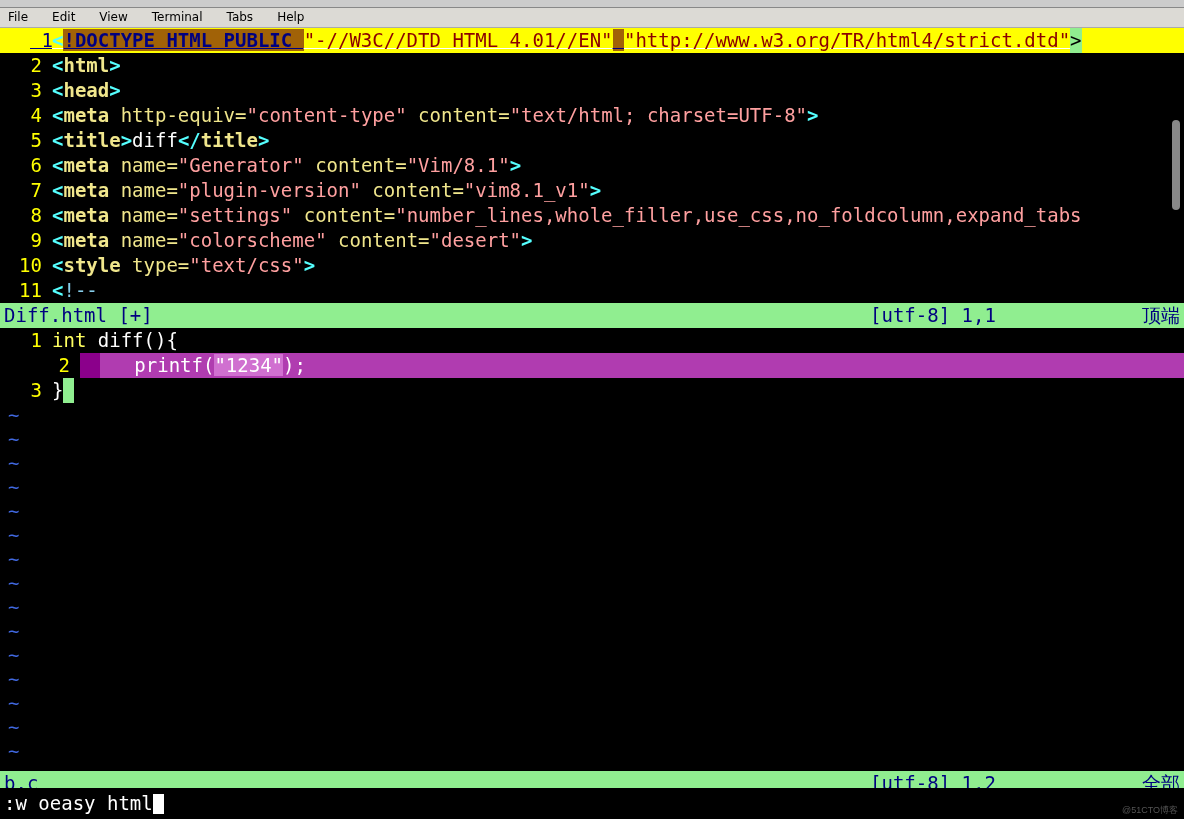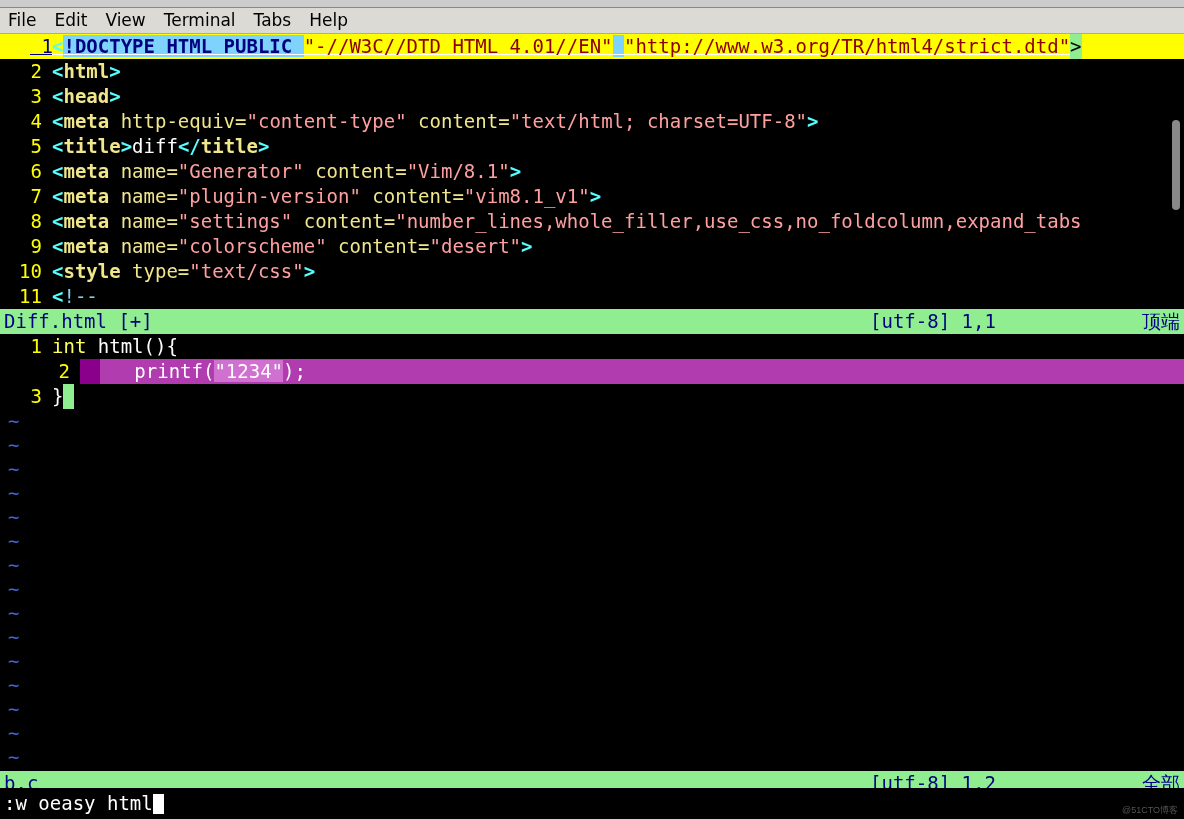--- a/index.html
+++ b/index.html
@@ -15,24 +15,24 @@
     }
     .titlebar {
       height: 8px;
       background: #cccccc;
       border-bottom: 1px solid #888;
     }
     .menubar {
       background: #dcdad5;
       color: #000;
       font-family: "DejaVu Sans", Arial, sans-serif;
-      font-size: 17px;
+      font-size: 12px;
       padding: 2px 8px 3px 8px;
       display: flex;
-      gap: 18px;
+      gap: 24px;
       border-bottom: 1px solid #aaa;
     }
     .menubar span { cursor: default; }
     .editor {
       background: #000000;
       line-height: 25px;
       font-size: 19px;
     }
     .codeline {
       display: flex;
@@ -58,21 +58,21 @@
     .normal  { color: #ffffff; }
     .c-keyword { color: #ffff60; }
     .c-func { color: #ffffff; }
     .tag { color: #f0e68c; }
 
     .line1-hl {
       background: #ffff00 !important;
       text-decoration: underline;
     }
     .line1-hl .bracket { background: #ffff00; color: #55ffff; }
-    .line1-hl .keyword { background: #7dd3fc; color: #000080; }
+    .line1-hl .keyword { background: #a16207; color: #000080; text-decoration: underline; }
     .line1-hl .string { background: #ffff00; color: #8b0000; }
     .line1-hl .cursor {
       background: #90ee90;
       color: #000;
       display: inline-block;
       text-decoration: none;
     }
 
     .statusline {
       background: #90ee90;
@@ -201,21 +201,21 @@
 </div>
 
 <div class="statusline">
   <span class="left">Diff.html [+]</span>
   <span class="mid"><span>[utf-8]</span> <span>1,1</span></span>
   <span class="right">顶端</span>
 </div>
 
 <div class="editor">
   <div class="pane2line c1-underline">
-    <span class="gutter-bare"></span><span class="lnum">1</span><span><span class="c-keyword">int</span><span class="c-func"> html(){</span></span>
+    <span class="gutter-bare"></span><span class="lnum">1</span><span><span class="c-keyword">int</span><span class="c-func"> diff(){</span></span>
   </div>
   <div class="diff-line">
     <span class="gutter2"></span><span class="gutter-num">2</span><span class="diff-fold"> </span><span>   printf(<span style="background:#d070d0;">"1234"</span>);</span><span style="flex:1;"></span>
   </div>
   <div class="pane2line">
     <span class="gutter-bare"></span><span class="lnum">3</span><span><span class="c-func">}</span></span><span class="cursor-block">&nbsp;</span>
   </div>
   <div class="tilde-lines">
     <div>~</div>
       <div>~</div>

